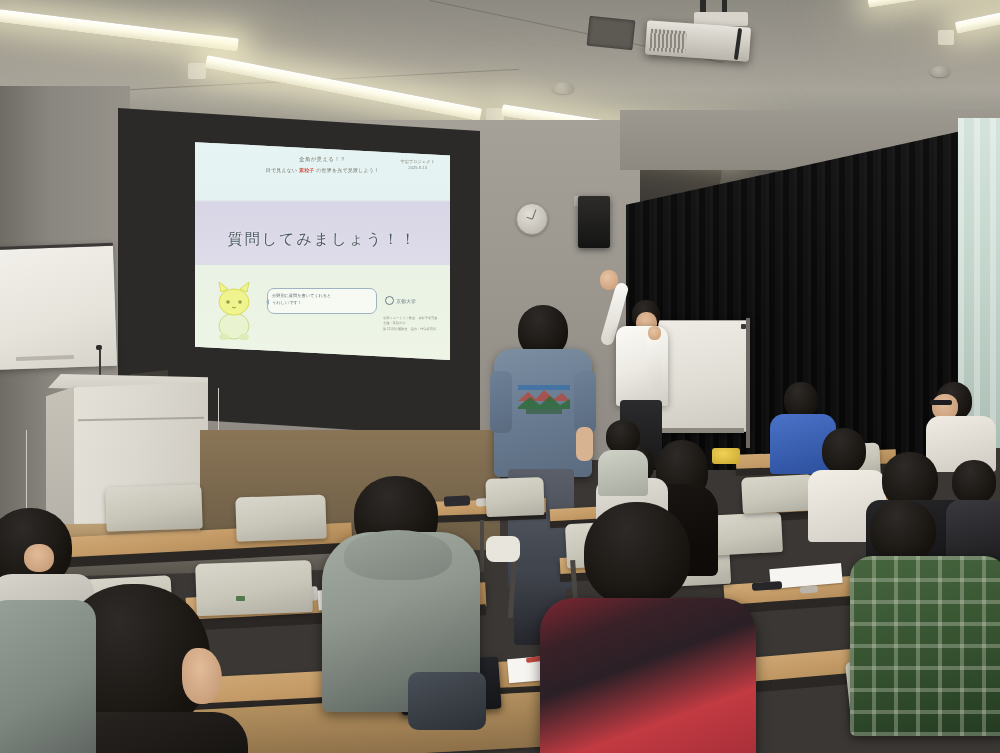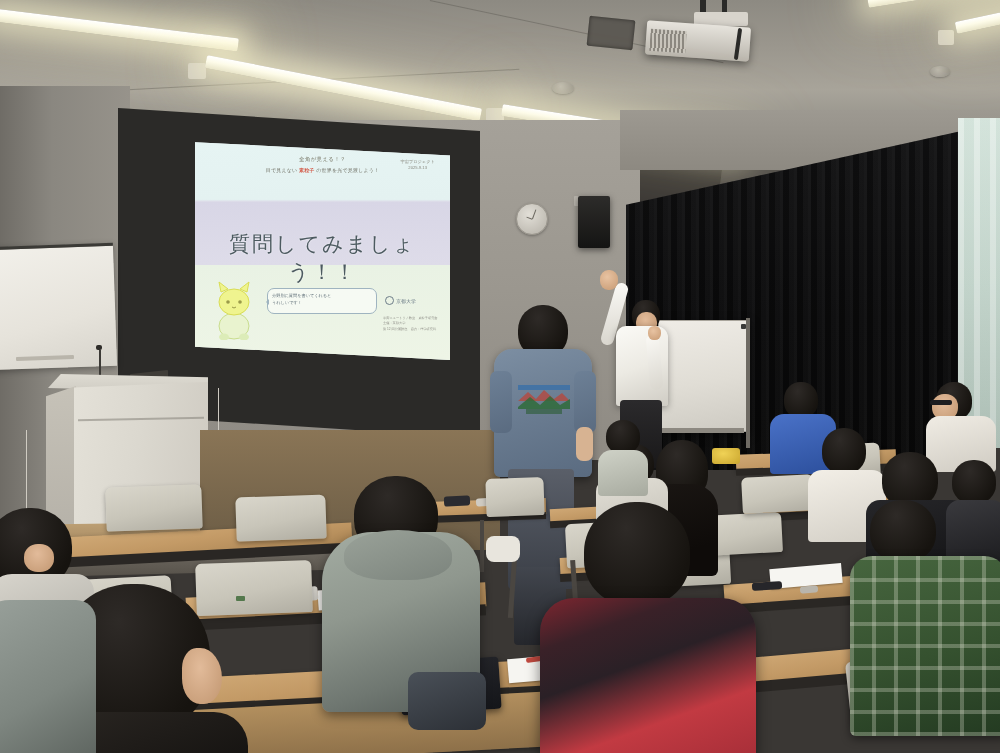--- a/index.html
+++ b/index.html
@@ -121,21 +121,21 @@
     position:absolute;width:100%;text-align:center;
     font-size:5px;color:#6e6e62;letter-spacing:.2px;
   }
   .slide-subtitle .hl{color:#d4604f;font-weight:bold;}
   .slide-date{
     position:absolute;right:6%;text-align:center;
     font-size:4.2px;color:#8a8a80;line-height:1.5;
   }
   .slide-main-text{
     position:absolute;width:100%;text-align:center;
-    font-size:21px;color:#4c5a60;letter-spacing:2px;
+    font-size:15px;color:#4c5a60;letter-spacing:2px;
     font-family:"DejaVu Sans",sans-serif;
     text-shadow:0 0 2px rgba(255,255,255,.8);
   }
   .slide-bubble{
     position:absolute;
     border:.8px solid #9fb4c0;border-radius:7px;
     background:rgba(255,255,255,.55);
     font-size:4.2px;color:#5d6d76;line-height:1.7;
     padding:3px 4px;box-sizing:border-box;
   }

